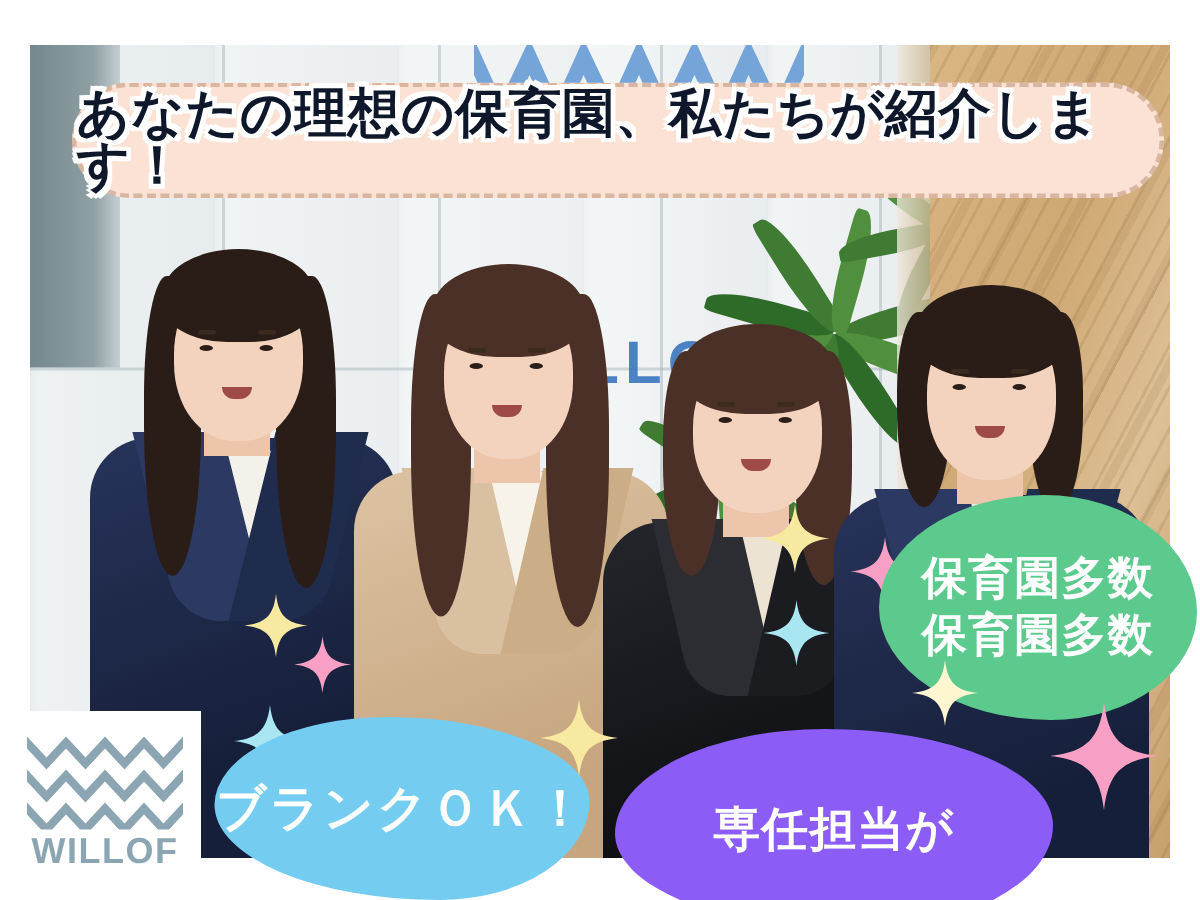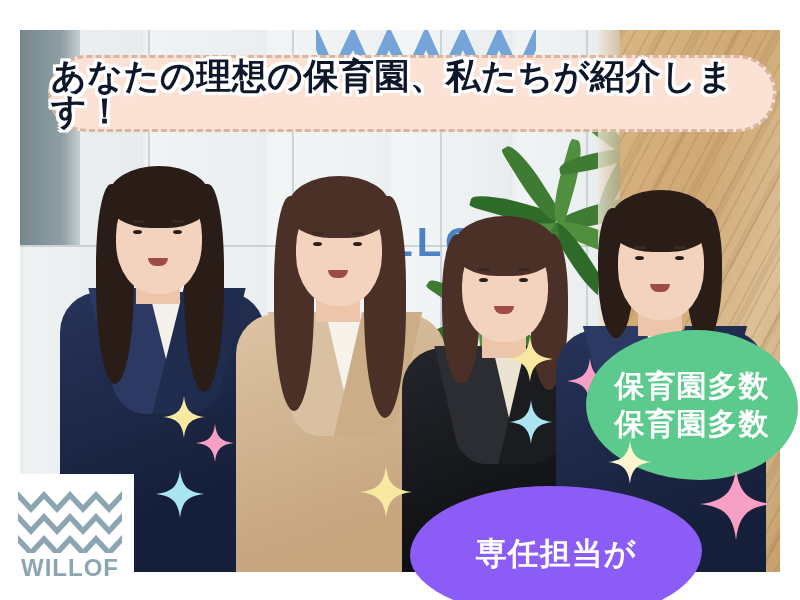--- a/index.html
+++ b/index.html
@@ -247,20 +247,23 @@
     </div>
 
 
   <div class="blob blob-green">
     <div>
       <span>保育園多数</span>
       <span>保育園多数</span>
     </div>
   </div>
 
+  <div class="blob blob-blue">
+    <span>ブランクＯＫ！</span>
+  </div>
 
   <div class="blob blob-yellow">
     <div>
       <span>専任担当が</span>
     </div>
   </div>
 
   <div id="sparkle-layer-top">
       <div class="spark" style="left: 360px; top: 466px;">
         <svg width="52" height="52" viewBox="0 0 100 100">

